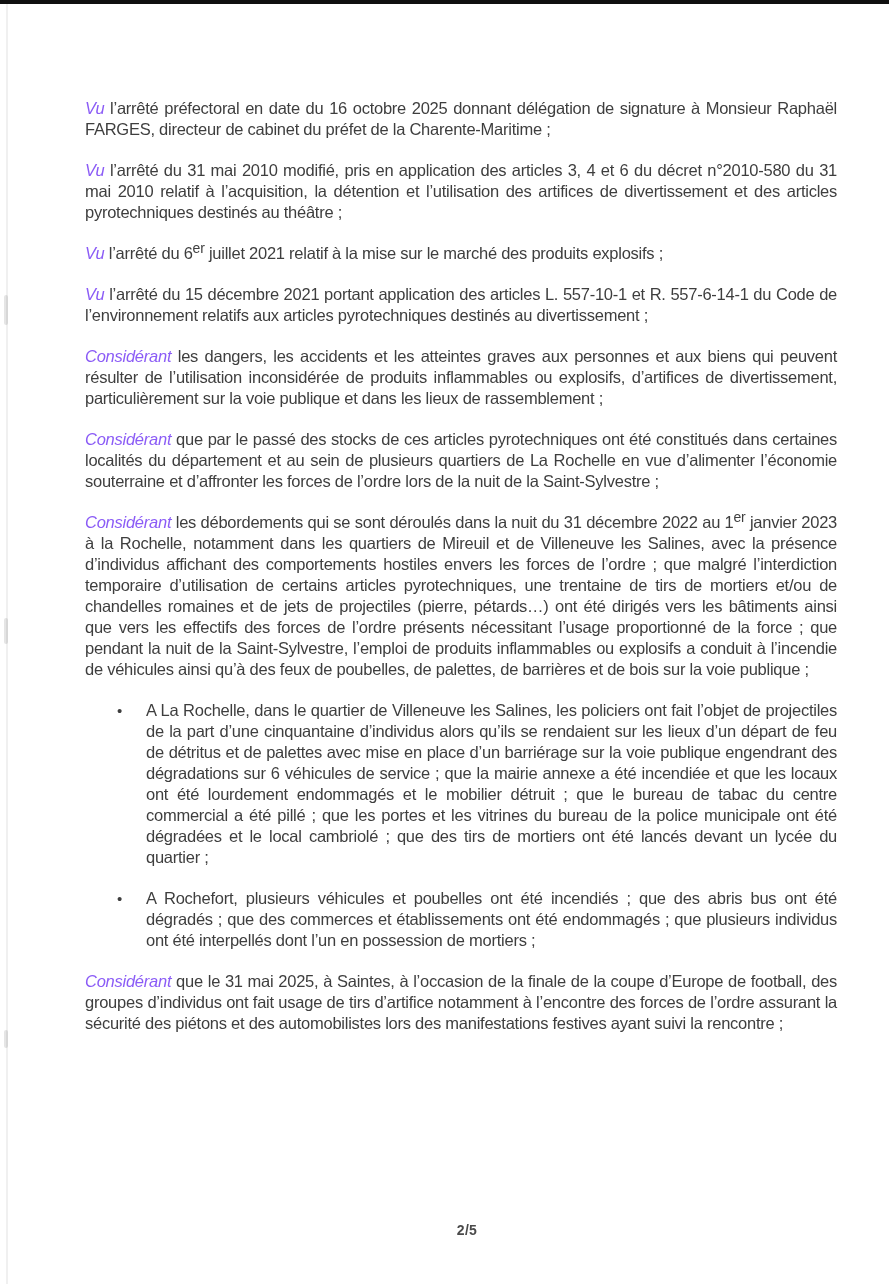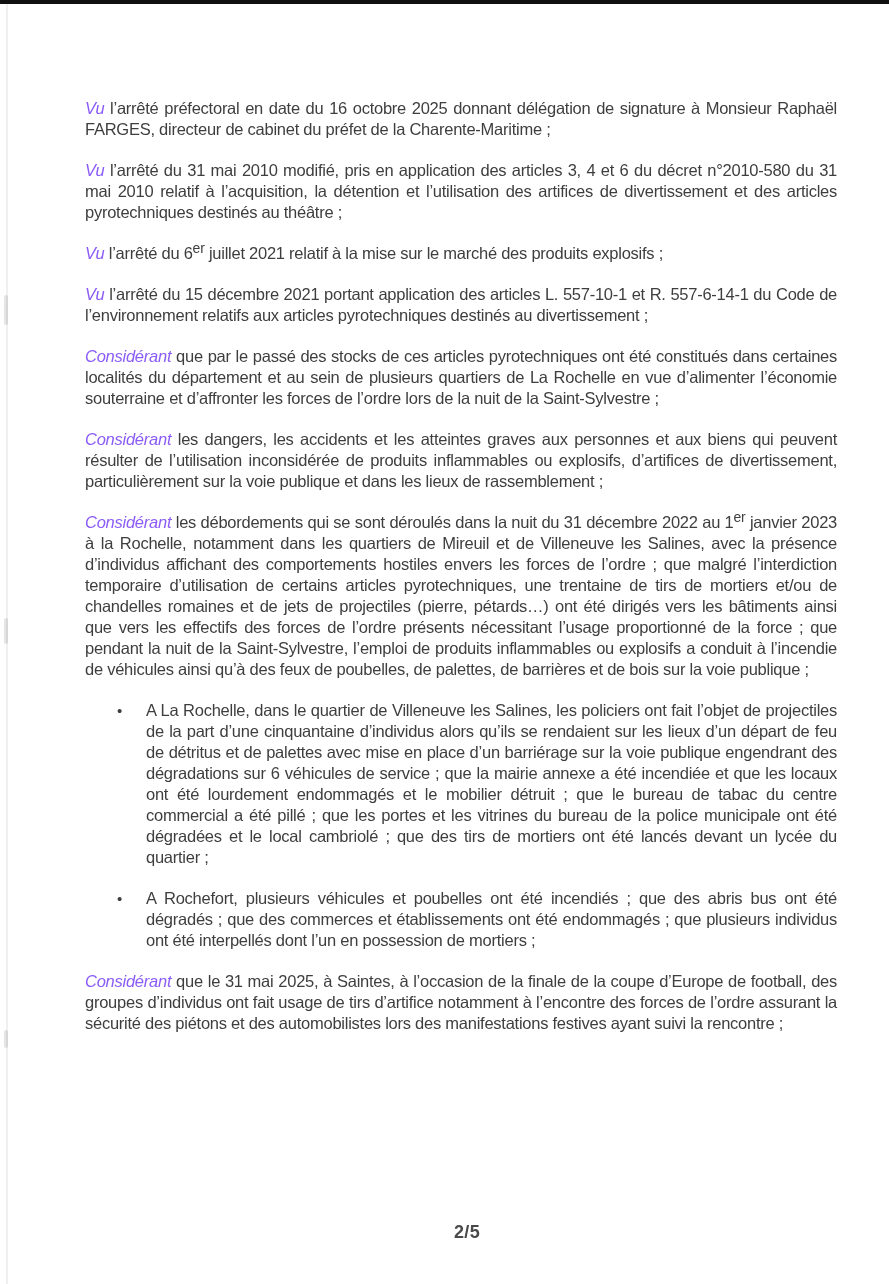--- a/index.html
+++ b/index.html
@@ -64,41 +64,41 @@
     font-size:14px;
     line-height:0;
   }
   .footer {
     position:absolute;
     top:1222px; left:0;
     width:889px;
     padding-left:45px;
     box-sizing:border-box;
     text-align:center;
-    font-size:18px;
+    font-size:14px;
     font-weight:bold;
     color:#4a4a4a;
     letter-spacing:0.3px;
   }
 </style>
 </head>
 <body>
 
 <div class="top-edge"></div>
 <div class="left-line"></div>
 <div class="smudge s1"></div>
 <div class="smudge s2"></div>
 <div class="smudge s3"></div>
 
 <main class="content" id="doc-body">
     <p class="paragraph"><span class="lead">Vu</span><span> l’arrêté préfectoral en date du 16 octobre 2025 donnant délégation de signature à Monsieur Raphaël FARGES, directeur de cabinet du préfet de la Charente-Maritime ;</span></p>
     <p class="paragraph"><span class="lead">Vu</span><span> l’arrêté du 31 mai 2010 modifié, pris en application des articles 3, 4 et 6 du décret n°2010-580 du 31 mai 2010 relatif à l’acquisition, la détention et l’utilisation des artifices de divertissement et des articles pyrotechniques destinés au théâtre ;</span></p>
     <p class="paragraph"><span class="lead">Vu</span><span> l’arrêté du 6</span><span class="sup">er</span><span> juillet 2021 relatif à la mise sur le marché des produits explosifs ;</span></p>
     <p class="paragraph"><span class="lead">Vu</span><span> l’arrêté du 15 décembre 2021 portant application des articles L. 557-10-1 et R. 557-6-14-1 du Code de l’environnement relatifs aux articles pyrotechniques destinés au divertissement ;</span></p>
+    <p class="paragraph"><span class="lead">Considérant</span><span> les dangers, les accidents et les atteintes graves aux personnes et aux biens qui peuvent résulter de l’utilisation inconsidérée de produits inflammables ou explosifs, d’artifices de divertissement, particulièrement sur la voie publique et dans les lieux de rassemblement ;</span></p>
     <p class="paragraph"><span class="lead">Considérant</span><span> que par le passé des stocks de ces articles pyrotechniques ont été constitués dans certaines localités du département et au sein de plusieurs quartiers de La Rochelle en vue d’alimenter l’économie souterraine et d’affronter les forces de l’ordre lors de la nuit de la Saint-Sylvestre ;</span></p>
-    <p class="paragraph"><span class="lead">Considérant</span><span> les dangers, les accidents et les atteintes graves aux personnes et aux biens qui peuvent résulter de l’utilisation inconsidérée de produits inflammables ou explosifs, d’artifices de divertissement, particulièrement sur la voie publique et dans les lieux de rassemblement ;</span></p>
     <p class="paragraph"><span class="lead">Considérant</span><span> les débordements qui se sont déroulés dans la nuit du 31 décembre 2022 au 1</span><span class="sup">er</span><span> janvier 2023 à la Rochelle, notamment dans les quartiers de Mireuil et de Villeneuve les Salines, avec la présence d’individus affichant des comportements hostiles envers les forces de l’ordre ; que malgré l’interdiction temporaire d’utilisation de certains articles pyrotechniques, une trentaine de tirs de mortiers et/ou de chandelles romaines et de jets de projectiles (pierre, pétards…) ont été dirigés vers les bâtiments ainsi que vers les effectifs des forces de l’ordre présents nécessitant l’usage proportionné de la force ; que pendant la nuit de la Saint-Sylvestre, l’emploi de produits inflammables ou explosifs a conduit à l’incendie de véhicules ainsi qu’à des feux de poubelles, de palettes, de barrières et de bois sur la voie publique ;</span></p>
     <p class="bullet"><span class="marker">•</span><span>A La Rochelle, dans le quartier de Villeneuve les Salines, les policiers ont fait l’objet de projectiles de la part d’une cinquantaine d’individus alors qu’ils se rendaient sur les lieux d’un départ de feu de détritus et de palettes avec mise en place d’un barriérage sur la voie publique engendrant des dégradations sur 6 véhicules de service ; que la mairie annexe a été incendiée et que les locaux ont été lourdement endommagés et le mobilier détruit ; que le bureau de tabac du centre commercial a été pillé ; que les portes et les vitrines du bureau de la police municipale ont été dégradées et le local cambriolé ; que des tirs de mortiers ont été lancés devant un lycée du quartier ;</span></p>
     <p class="bullet"><span class="marker">•</span><span>A Rochefort, plusieurs véhicules et poubelles ont été incendiés ; que des abris bus ont été dégradés ; que des commerces et établissements ont été endommagés ; que plusieurs individus ont été interpellés dont l’un en possession de mortiers ;</span></p>
     <p class="paragraph"><span class="lead">Considérant</span><span> que le 31 mai 2025, à Saintes, à l’occasion de la finale de la coupe d’Europe de football, des groupes d’individus ont fait usage de tirs d’artifice notamment à l’encontre des forces de l’ordre assurant la sécurité des piétons et des automobilistes lors des manifestations festives ayant suivi la rencontre ;</span></p>
   </main>
 
 <div class="footer">2/5</div>
 
 </body></html>

